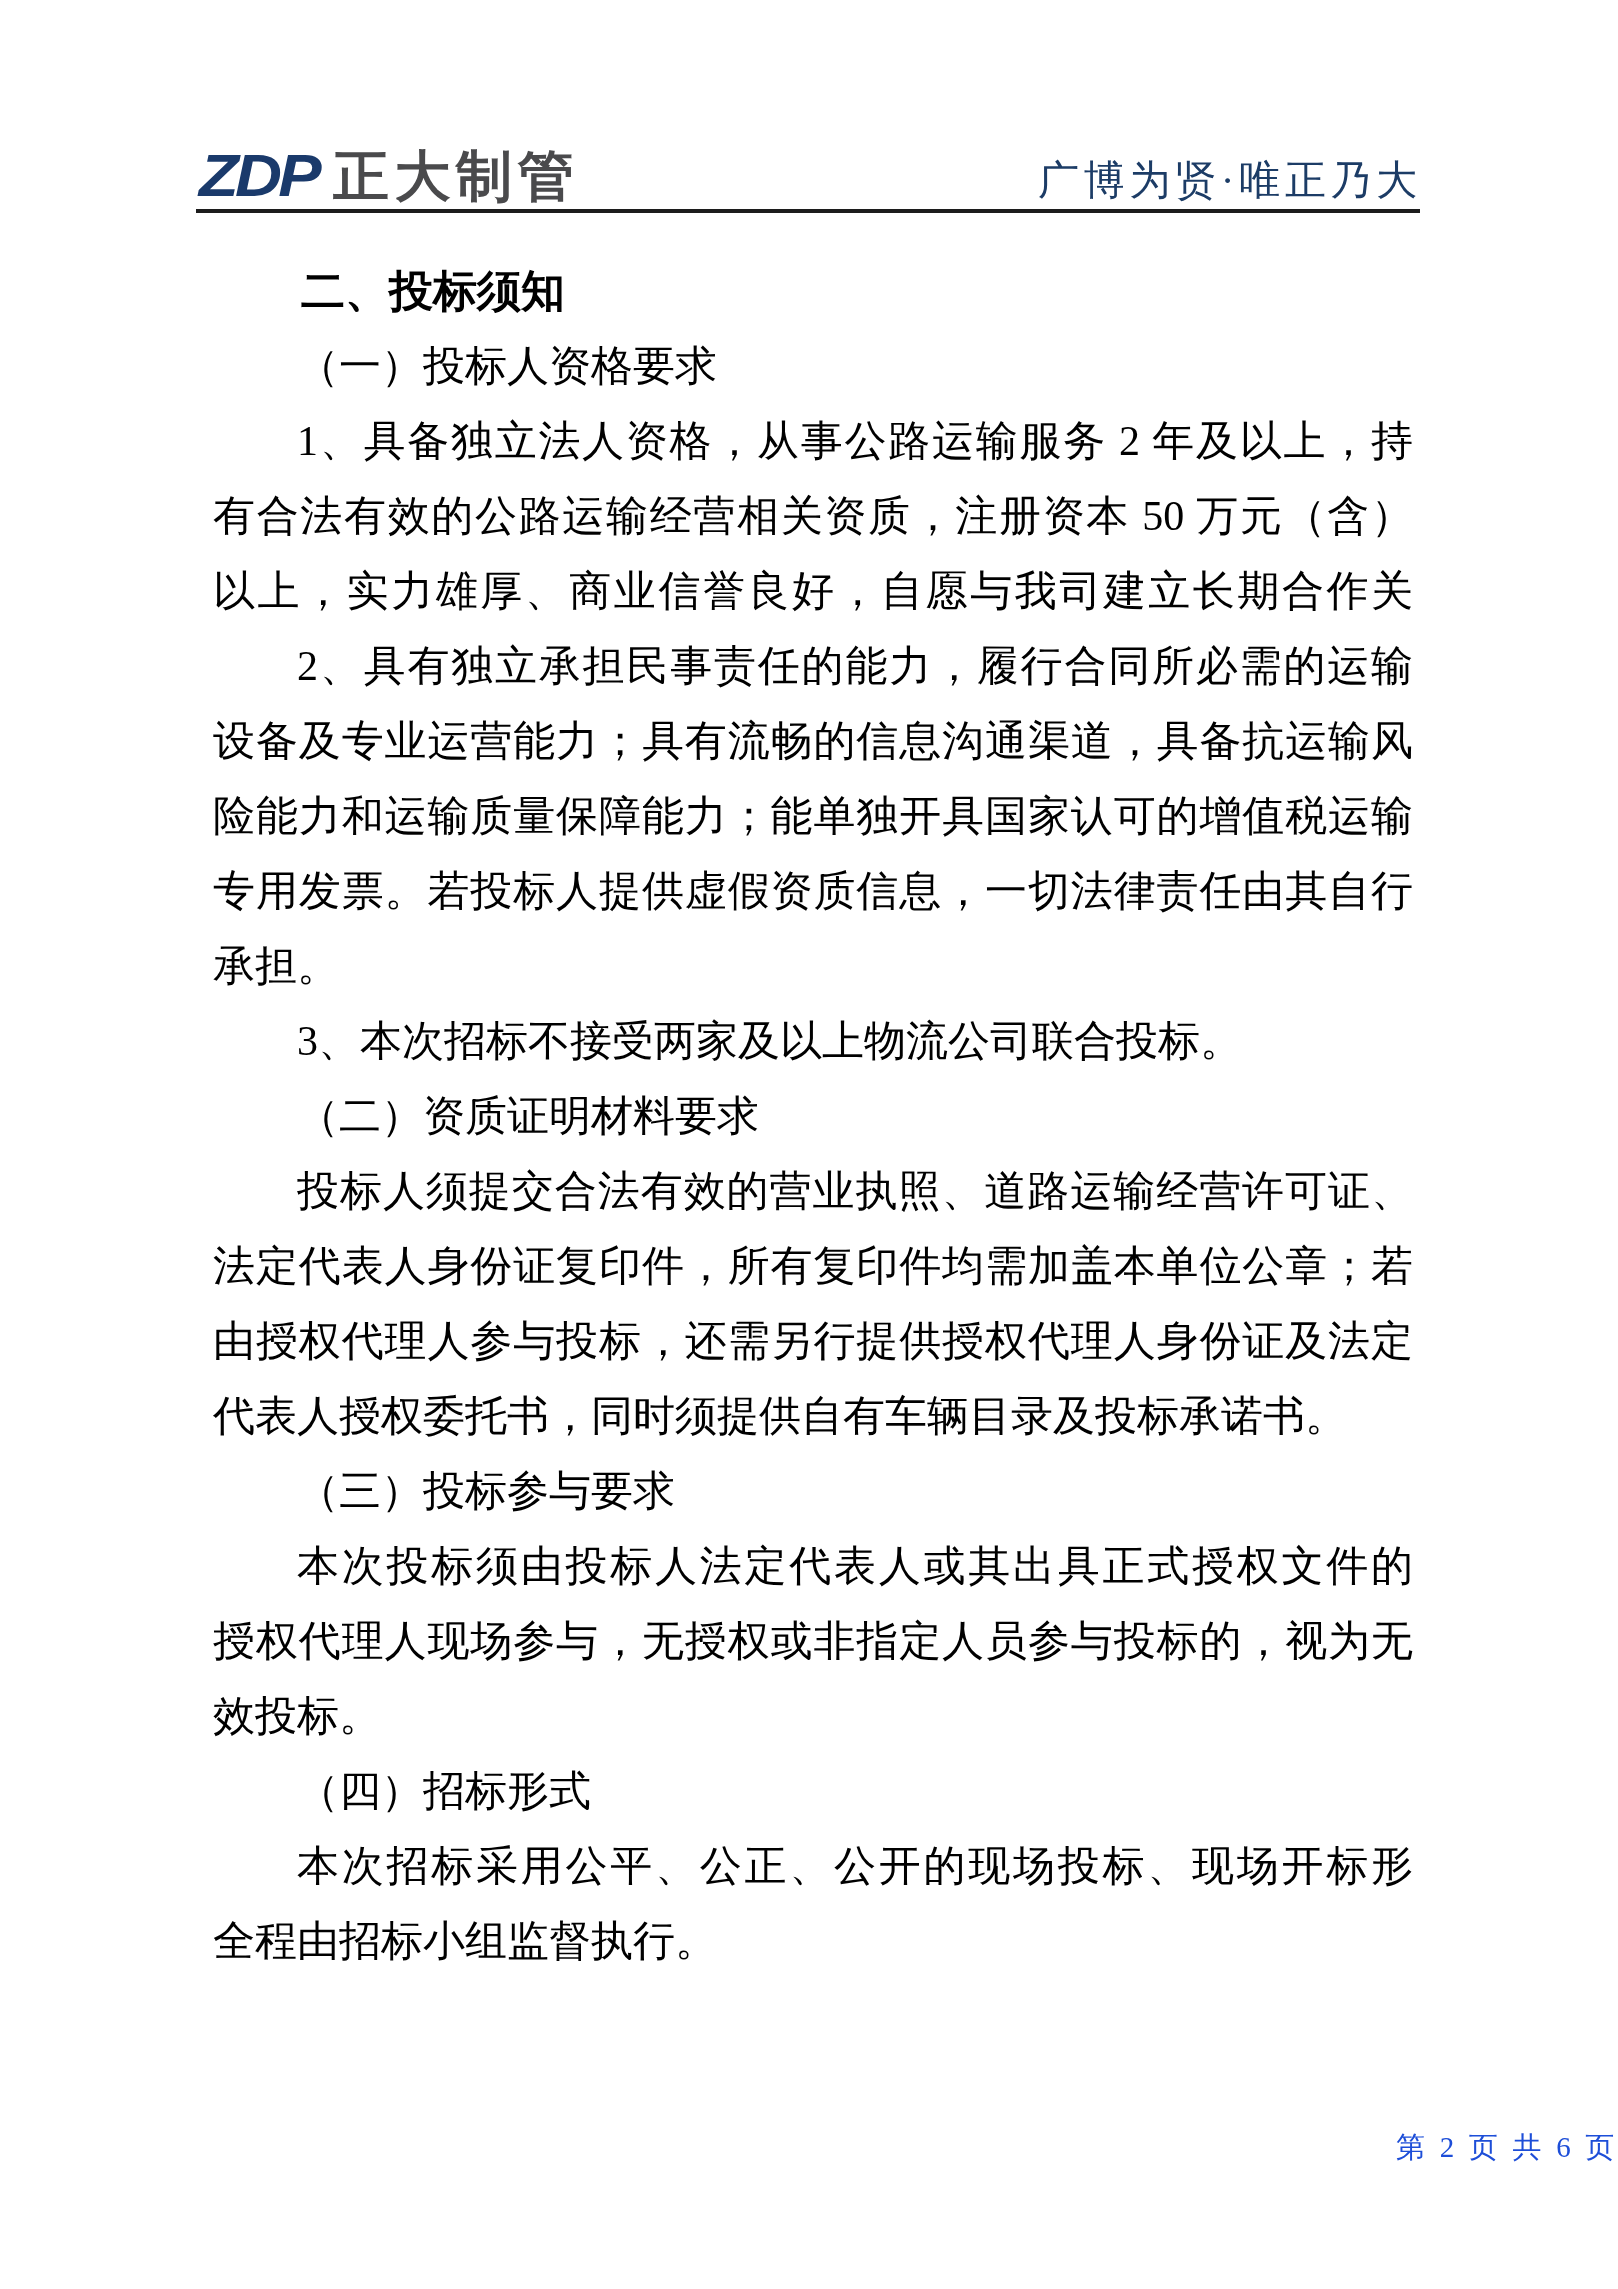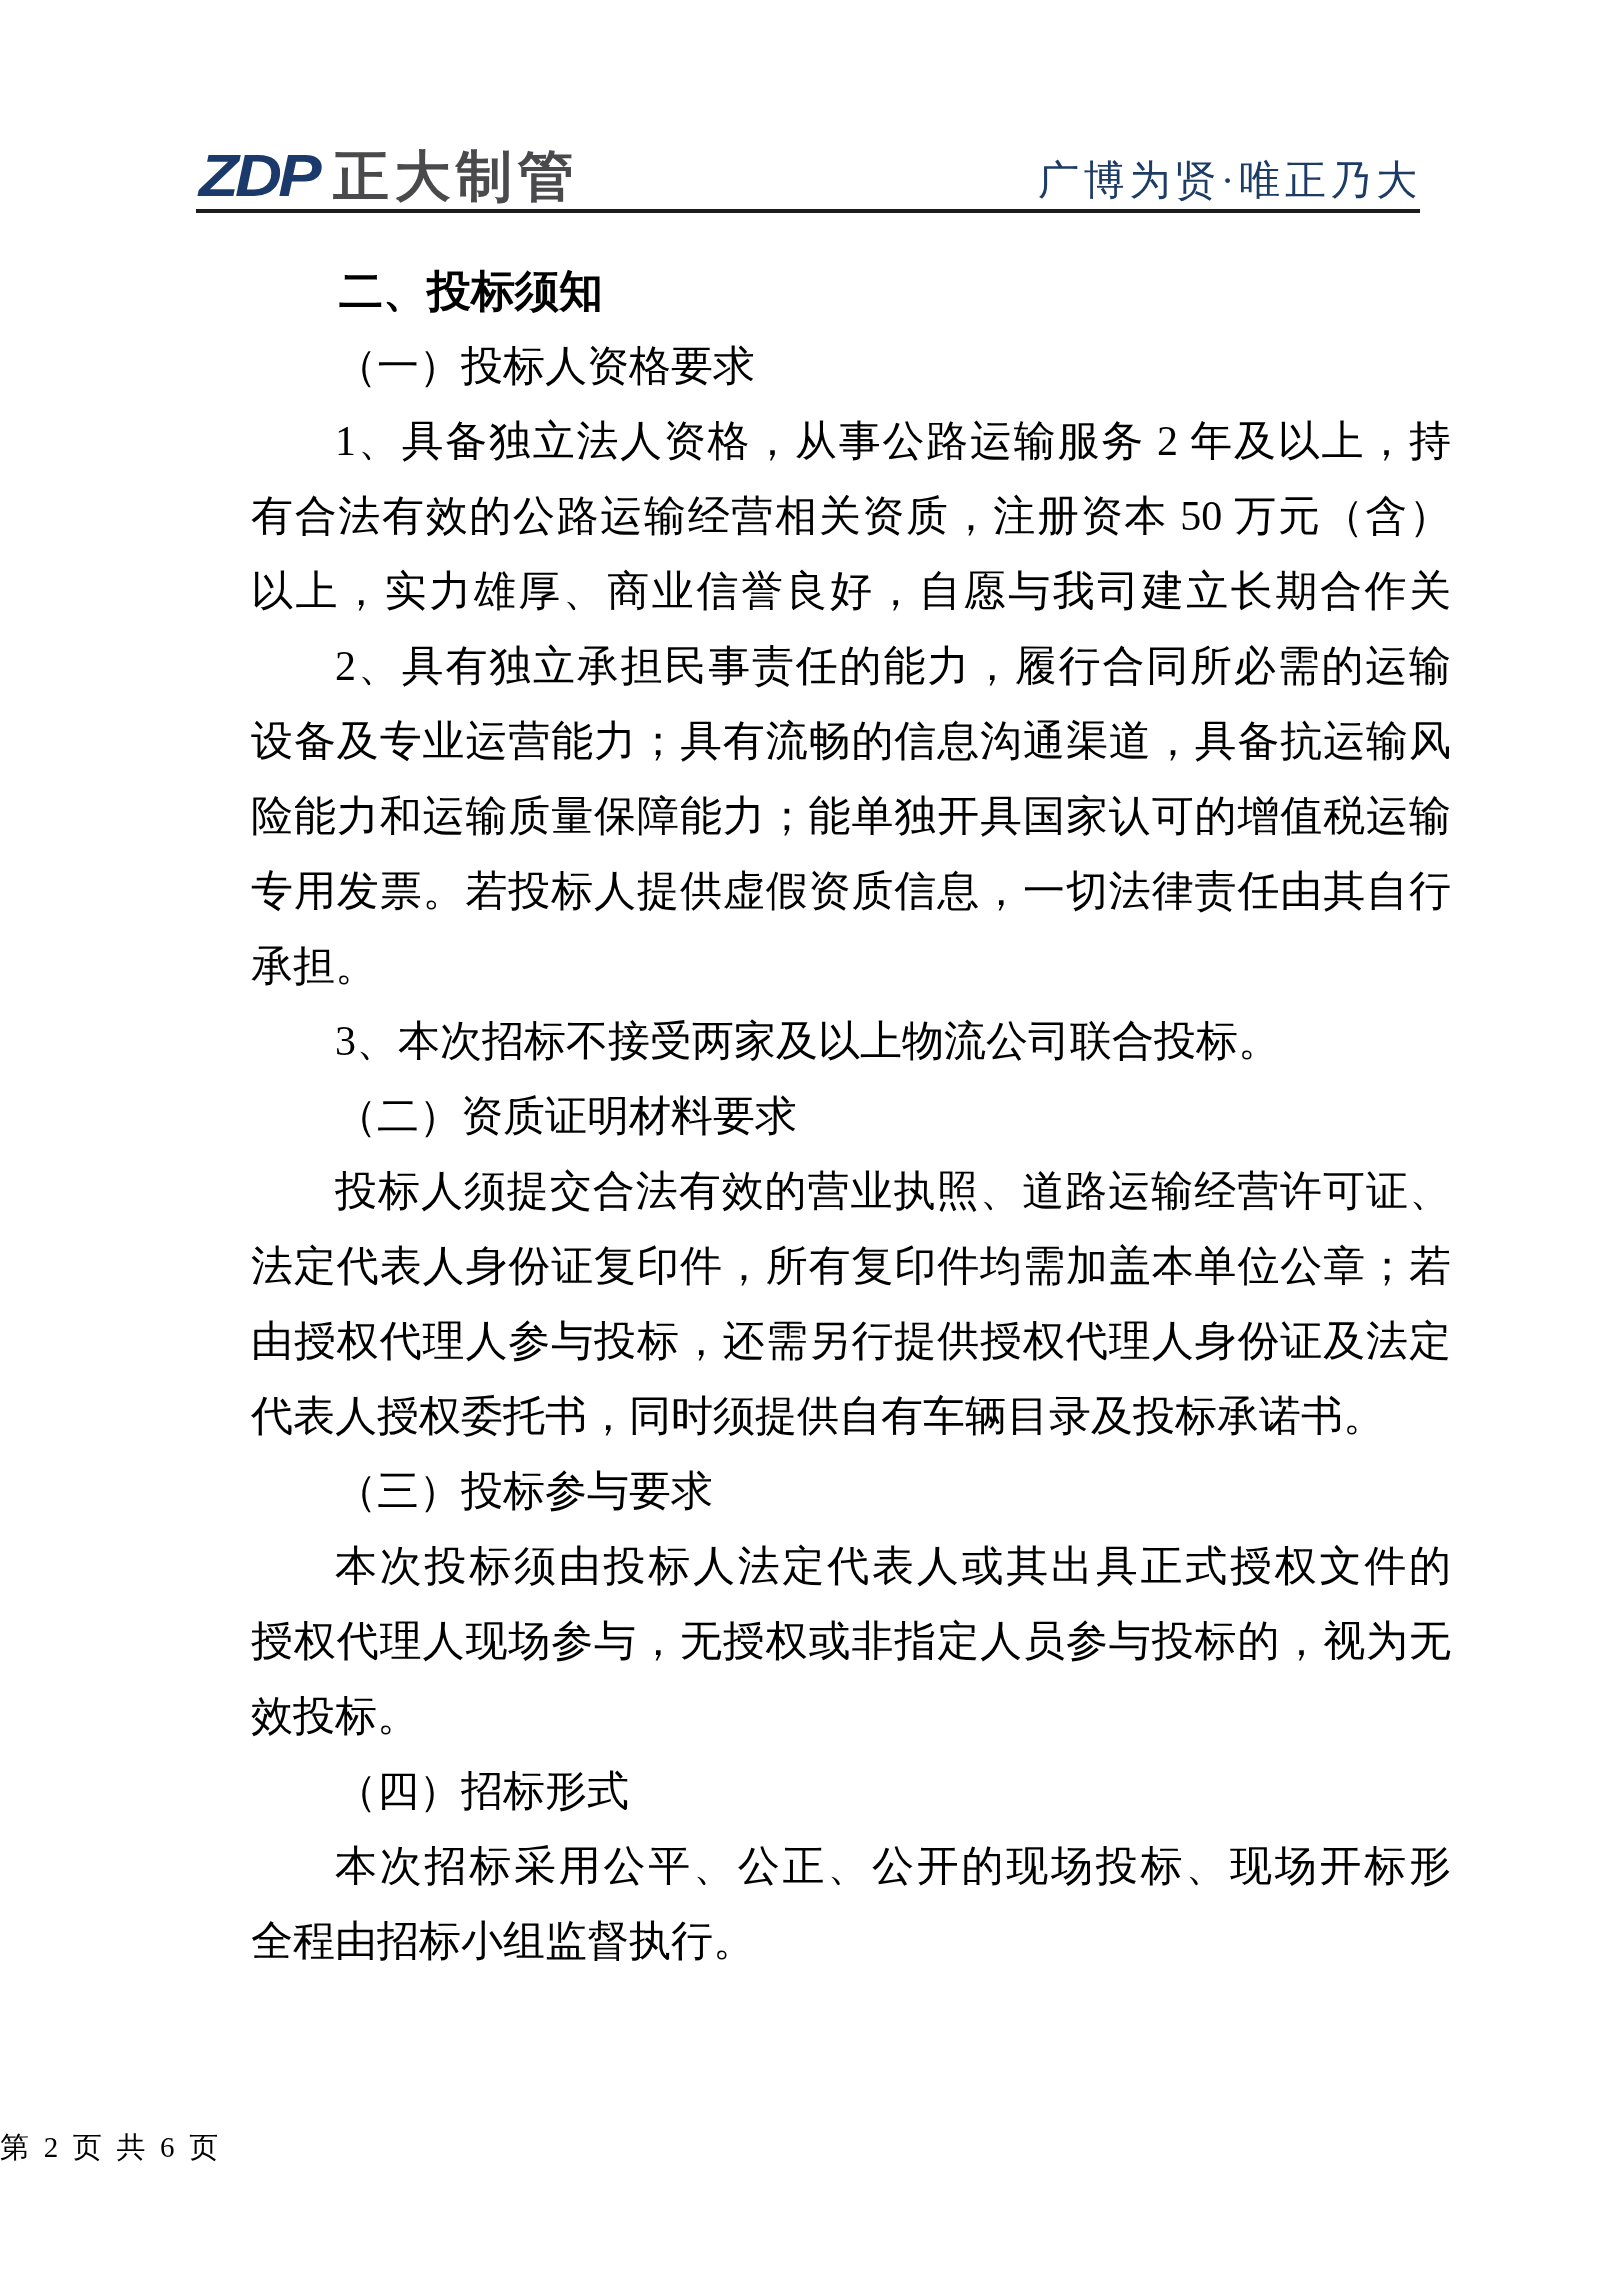--- a/index.html
+++ b/index.html
@@ -69,21 +69,20 @@
     height: 3.7px;
     background: #1c1c1c;
   }
 
   
   .doc-body {
     position: absolute;
     left: 213px;
     top: 254px;
     width: 1200px;
-    margin-left: 38px;
   }
   .line {
     font-size: 42px;
     line-height: 75px;
     height: 75px;
     white-space: nowrap;
     text-align: justify;
     text-align-last: left;
     text-justify: inter-character;
     overflow: hidden;
@@ -97,24 +96,24 @@
     font-weight: 700;
     font-size: 44px;
   }
 
   
   .footer {
     position: absolute;
     left: 0;
     top: 2128px;
     width: 100%;
-    text-align: left;
+    text-align: right;
     font-size: 29px;
     letter-spacing: 3.7px;
-    color: #000000;
+    color: #1d4ed8;
   }
 </style>
 </head>
 <body>
 
 <div class="page">
 
   <div class="header">
     <div class="logo">
       <span class="logo-zdp">ZDP</span>

